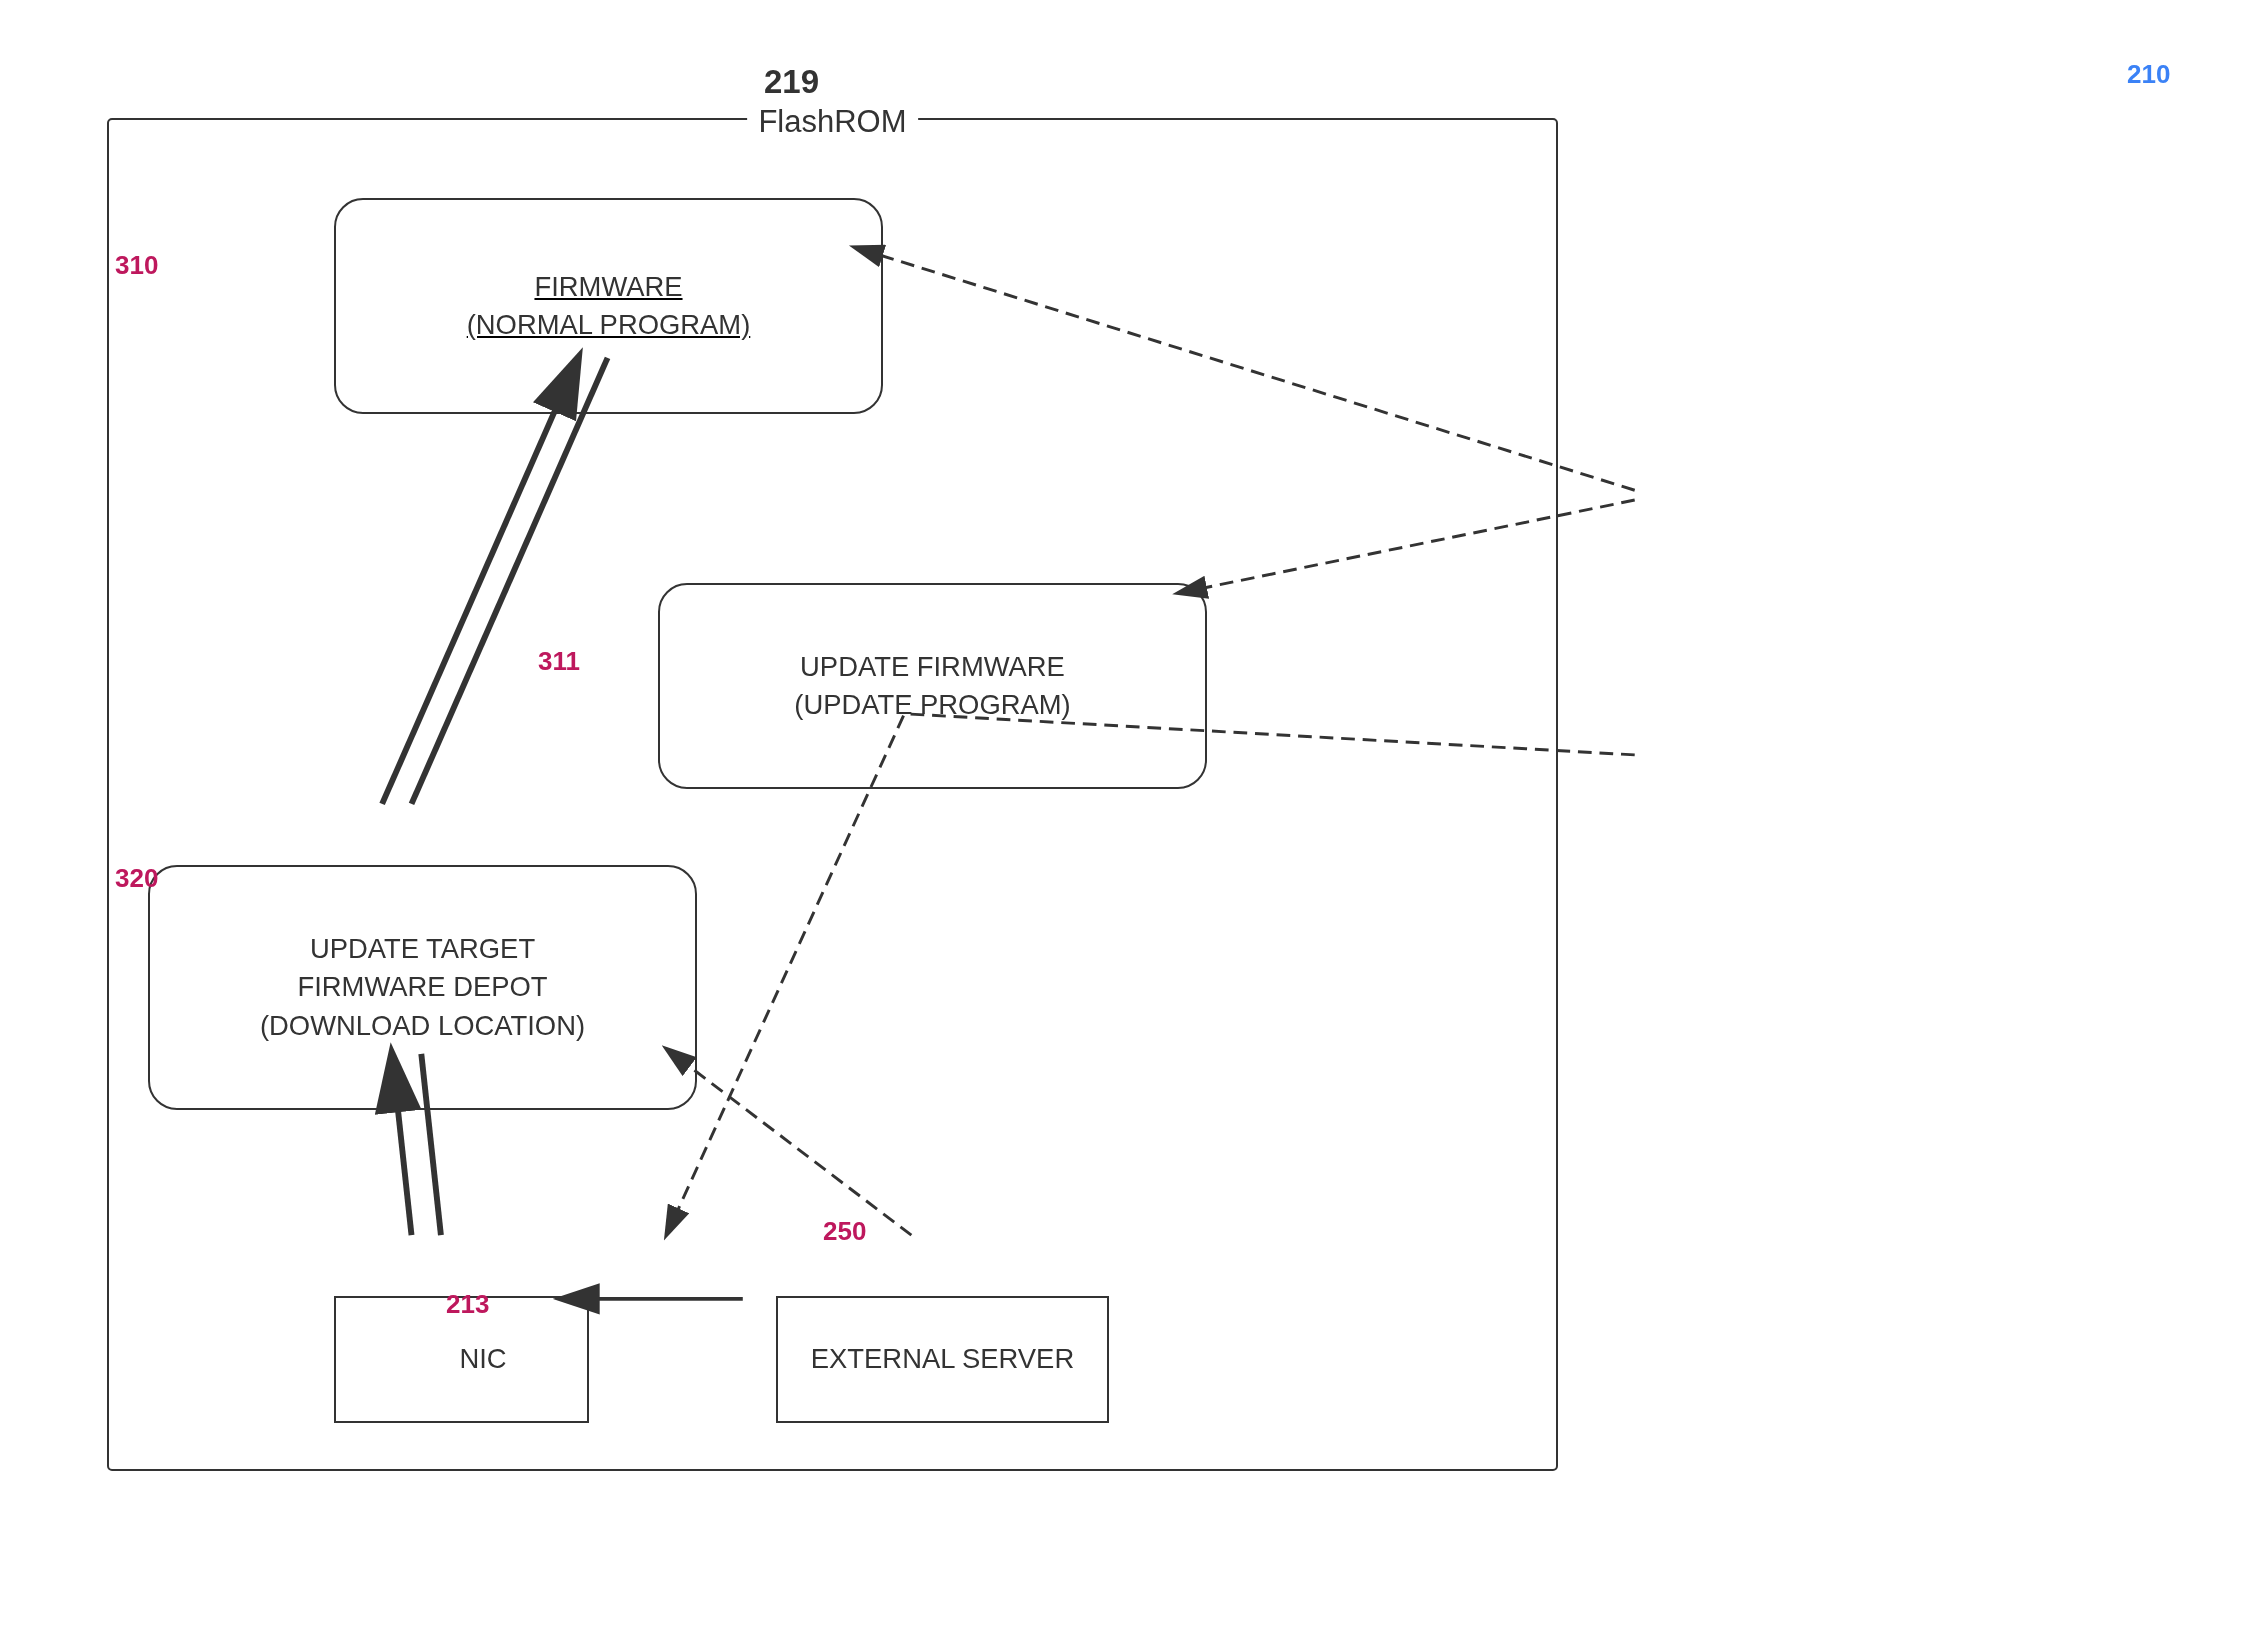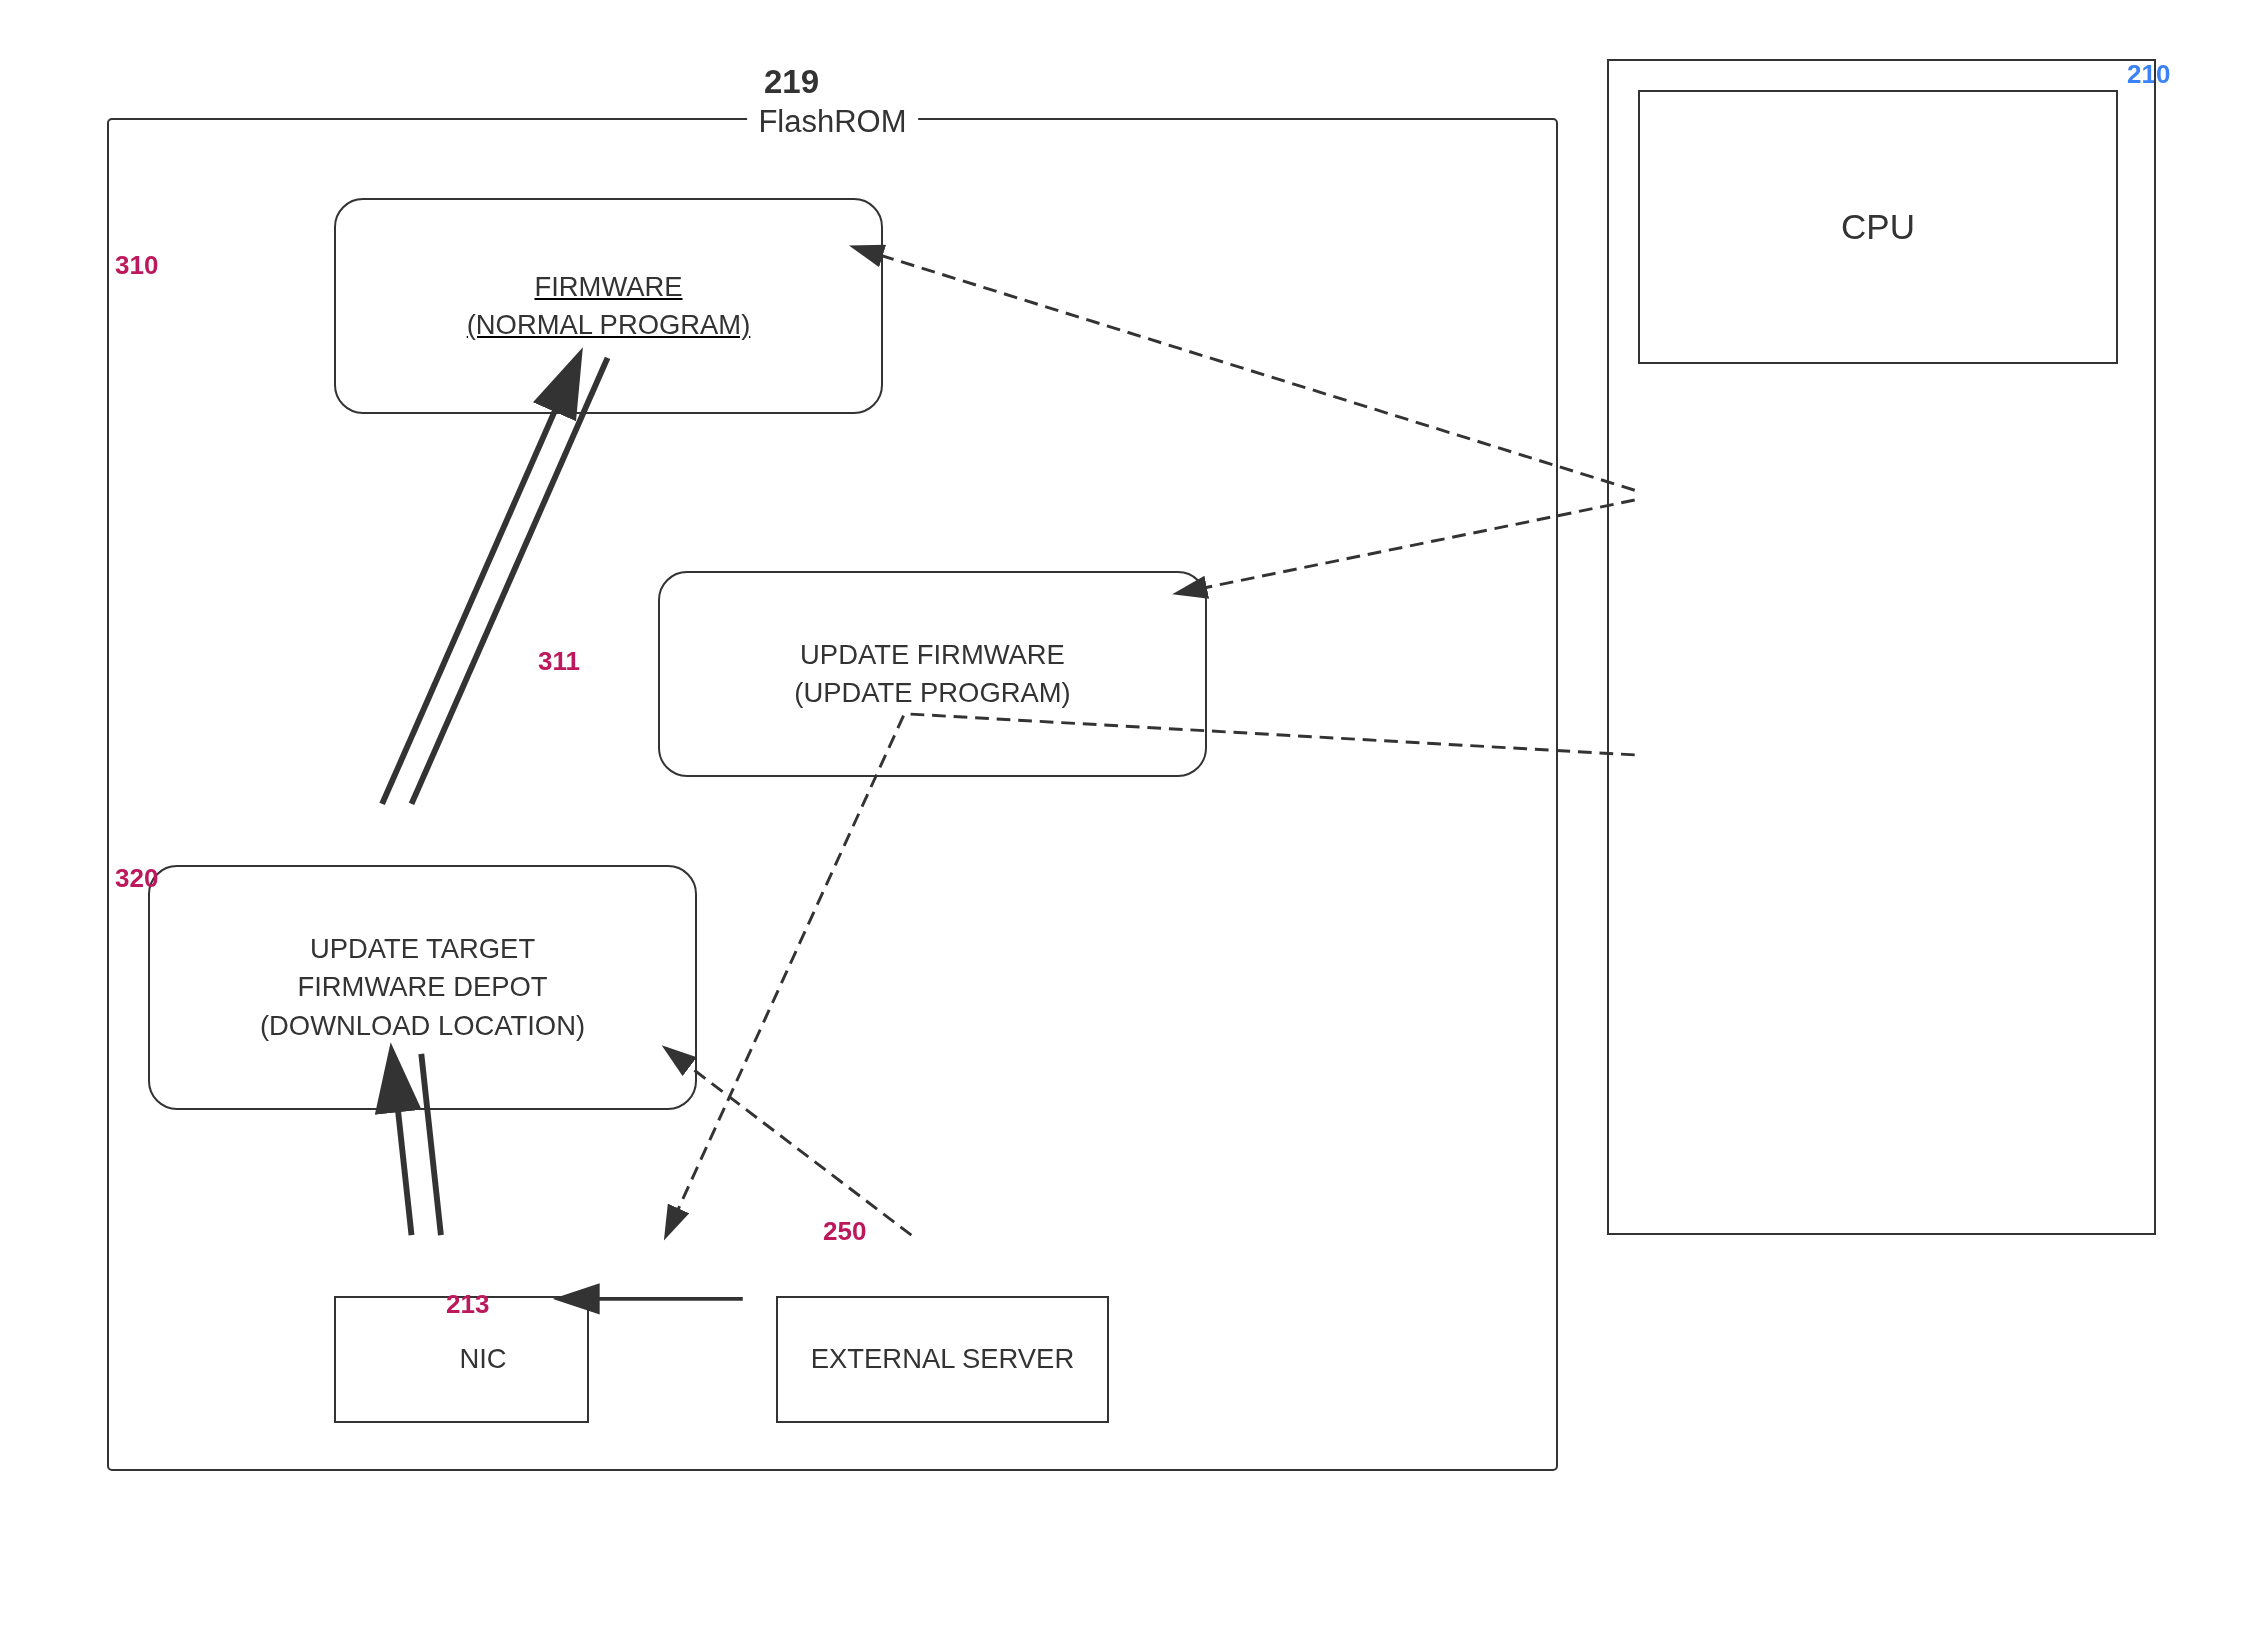--- a/index.html
+++ b/index.html
@@ -91,21 +91,21 @@
       align-items: center;
       justify-content: center;
       text-align: center;
       background: #fff;
       text-decoration: underline;
     }
 
     
     .firmware-update-box {
       position: absolute;
-      top: 451px;
+      top: 463px;
       left: 549px;
       width: 549px;
       height: 206px;
       border: 2.9px solid #333;
       border-radius: 29px;
       display: flex;
       align-items: center;
       justify-content: center;
       text-align: center;
       background: #fff;
@@ -239,27 +239,20 @@
   <span class="ref-label" style="top: 191px; left: 37px;">310</span>
 
   <span class="ref-label" style="top: 549px; left: 460px; margin-top: 38px;">311</span>
 
   <span class="ref-label" style="top: 804px; left: 37px;">320</span>
 
   <span class="ref-label" style="top: 1230px; left: 368px;">213</span>
 
   <span class="ref-label" style="top: 1157px; left: 745px;">250</span>
 
-  <div class="cpu-outer-box">
-
-    <div class="cpu-inner-box">
-      <span class="cpu-label">CPU</span>
-    </div>
-
-  </div>
 
   <svg class="arrows-svg" viewBox="0 0 2140 1560">
 
     <defs>
       <marker id="arrowhead-solid" markerWidth="12" markerHeight="8" refX="10" refY="4" orient="auto">
         <polygon points="0 0, 12 4, 0 8" fill="#333"></polygon>
       </marker>
       <marker id="arrowhead-solid-rev" markerWidth="12" markerHeight="8" refX="2" refY="4" orient="auto">
         <polygon points="12 0, 0 4, 12 8" fill="#333"></polygon>
       </marker>

